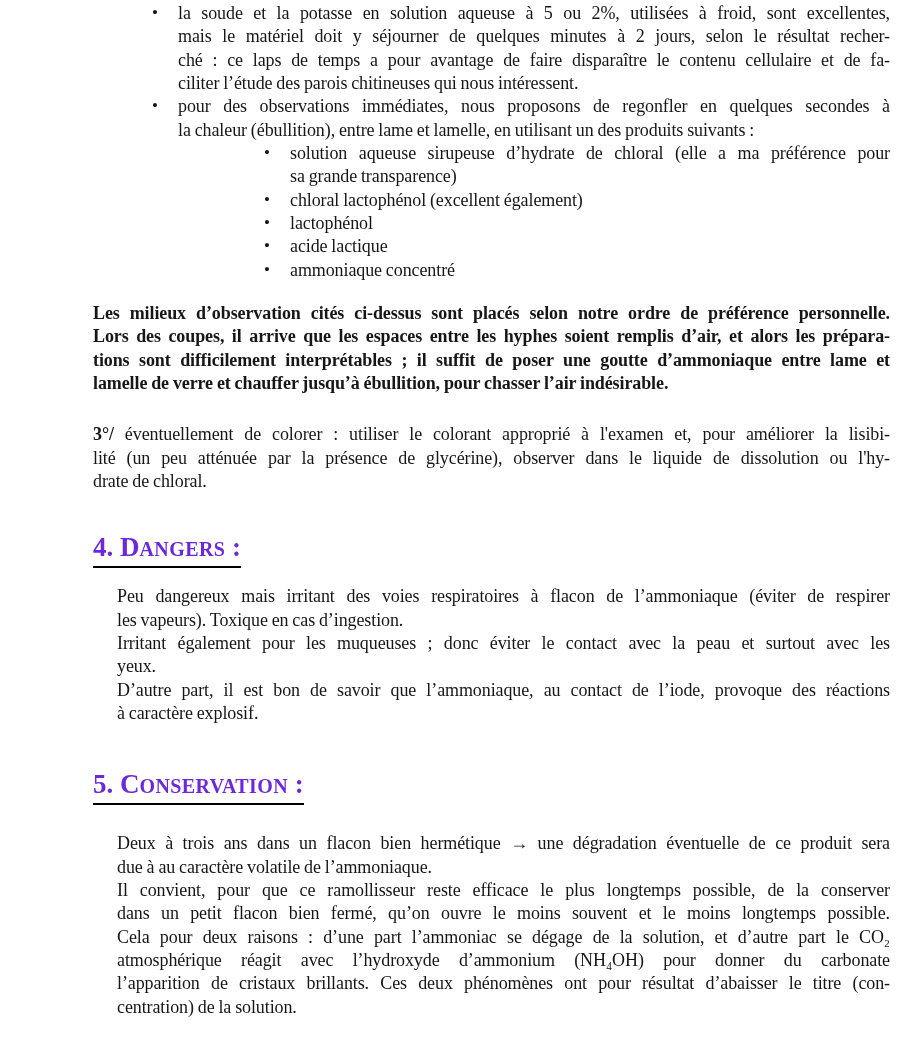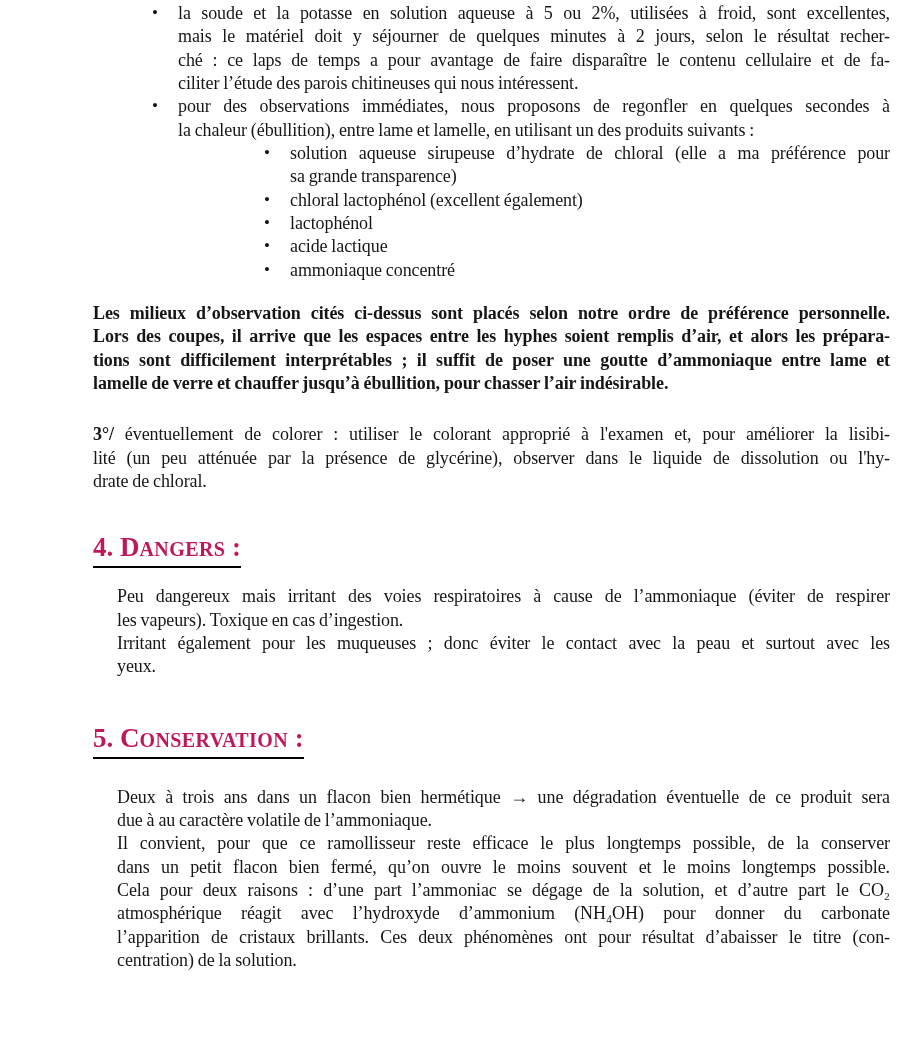--- a/index.html
+++ b/index.html
@@ -40,21 +40,21 @@
   .para { margin-left: 93px; margin-right: 10px; }
   .p-milieux { margin-top: 20px; font-weight: bold; }
   .p-colorer { margin-top: 28px; }
   .bold { font-weight: bold; }
 
   .heading {
     margin: 0 10px 0 93px;
     font-size: 27px;
     line-height: 30px;
     font-weight: bold;
-    color: #be185d;
+    color: #6d28d9;
   }
   .h4 { margin-top: 39px; }
   .h5 { margin-top: 44px; }
   .hinner {
     display: inline-block;
     border-bottom: 2.5px solid #000;
     padding-bottom: 2px;
   }
   .caps { font-size: 20px; letter-spacing: 0.4px; }
 
@@ -136,26 +136,30 @@
         <div class="line last">drate de chloral.</div>
       </div>
   </div>
 
   <div class="heading h4">
     <span class="hinner"><span>4. D</span><span class="caps">ANGERS</span><span> :</span></span>
   </div>
 
   <div class="block block-dangers">
     <div class="lines">
-        <div class="line">Peu dangereux mais irritant des voies respiratoires à cause de l’ammoniaque (éviter de respirer</div>
+        <div class="line">Peu dangereux mais irritant des voies respiratoires à flacon de l’ammoniaque (éviter de respirer</div>
         <div class="line last">les vapeurs). Toxique en cas d’ingestion.</div>
       </div>
     <div class="lines">
         <div class="line">Irritant également pour les muqueuses ; donc éviter le contact avec la peau et surtout avec les</div>
         <div class="line last">yeux.</div>
+      </div>
+    <div class="lines">
+        <div class="line">D’autre part, il est bon de savoir que l’ammoniaque, au contact de l’iode, provoque des réactions</div>
+        <div class="line last">à caractère explosif.</div>
       </div>
   </div>
 
   <div class="heading h5">
     <span class="hinner"><span>5. C</span><span class="caps">ONSERVATION</span><span> :</span></span>
   </div>
 
   <div class="block block-conservation">
     <div class="lines">
         <div class="line">Deux à trois ans dans un flacon bien hermétique → une dégradation éventuelle de ce produit sera</div>

